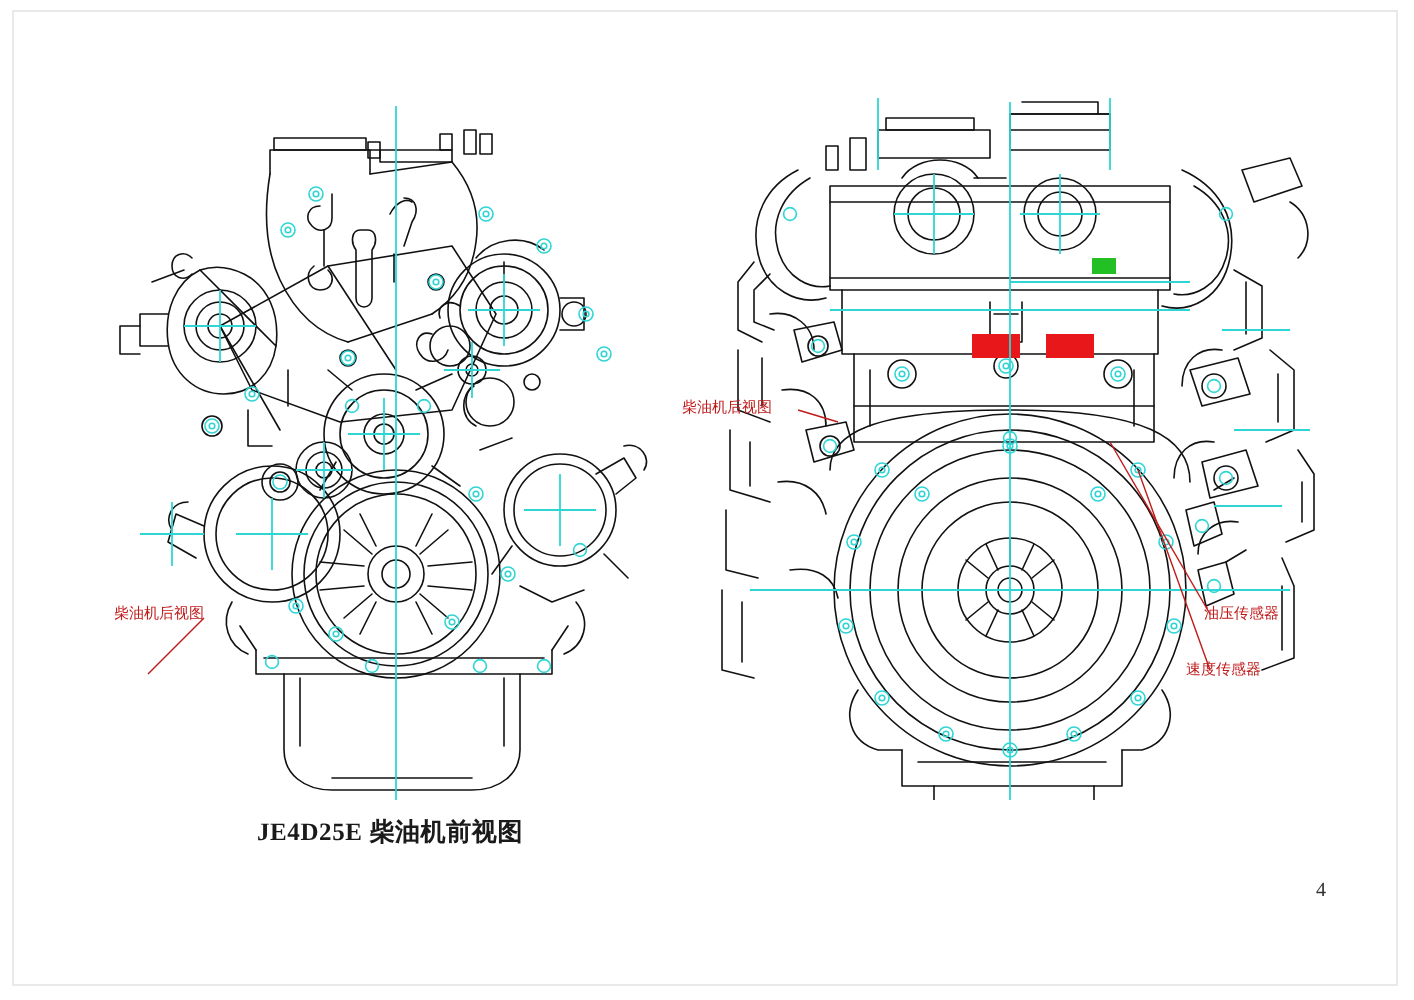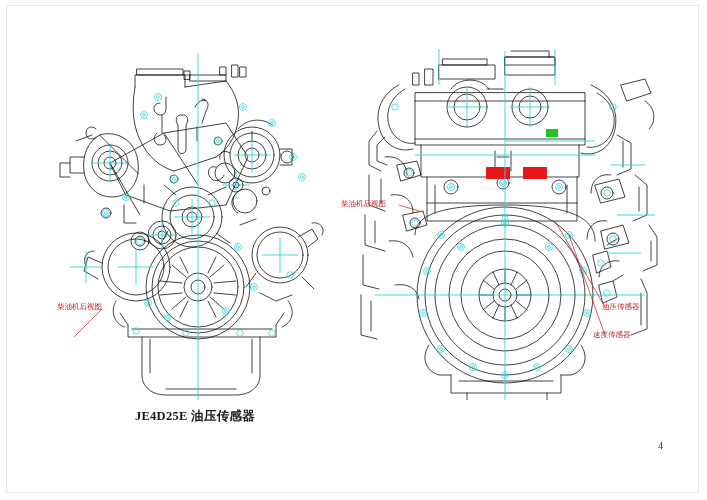--- a/index.html
+++ b/index.html
@@ -237,21 +237,21 @@
       </g>
 
       <g stroke="#c01a1a" stroke-width="0.7" fill="none">
         <path d="M62,264 L34,292"></path>
       </g>
     </svg>
 
     <span class="callout-label" style="left:17px; top:258px;">柴油机后视图</span>
   </div>
 
-  <span class="caption" style="left:60px; top:408px; width:270px;">JE4D25E  油压传感器</span>
+  <span class="caption" style="left:60px; top:408px; width:270px;">JE4D25E  柴油机前视图</span>
 
   <div class="diagram-panel" style="left:355px; top:45px; width:320px; height:355px;">
     <svg class="diagram-svg" width="320" height="355" viewBox="0 0 320 355">
       <g fill="none" stroke="#111111" stroke-width="0.8" stroke-linejoin="round" stroke-linecap="round">
 
         <path d="M58,28 L64,28 L64,40 L58,40 Z"></path>
         <path d="M70,24 L78,24 L78,40 L70,40 Z"></path>
         <path d="M84,20 L140,20 L140,34 L84,34 Z"></path>
         <path d="M88,14 L132,14 L132,20 L88,20 Z"></path>
         <path d="M150,12 L200,12 L200,30 L150,30 Z"></path>

